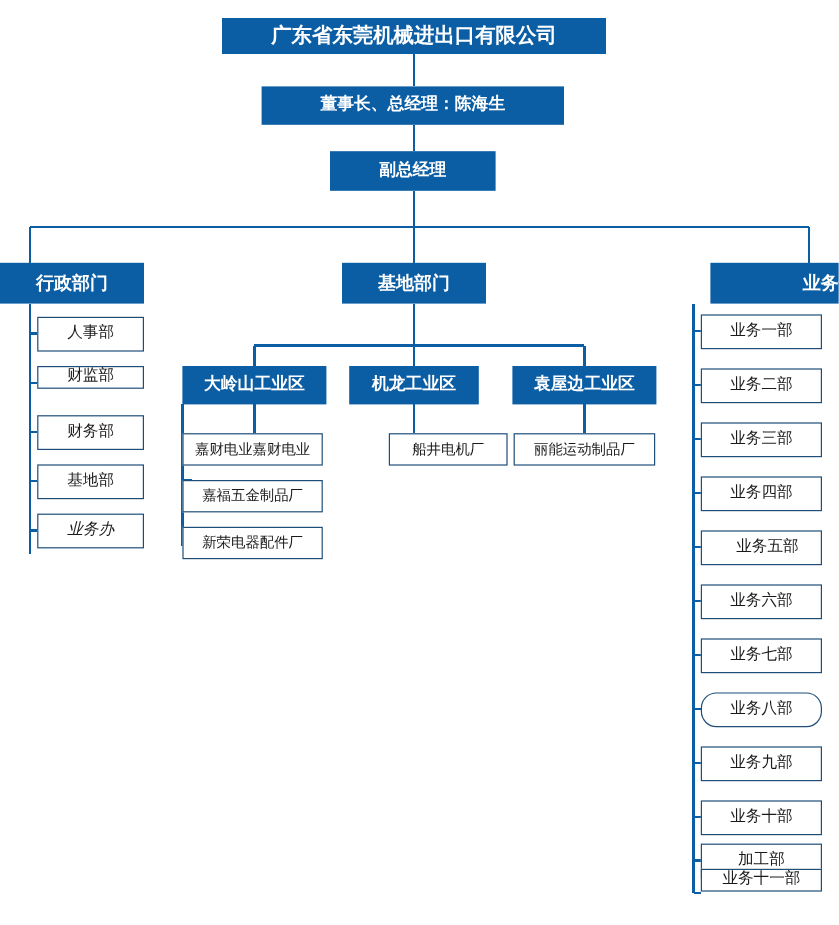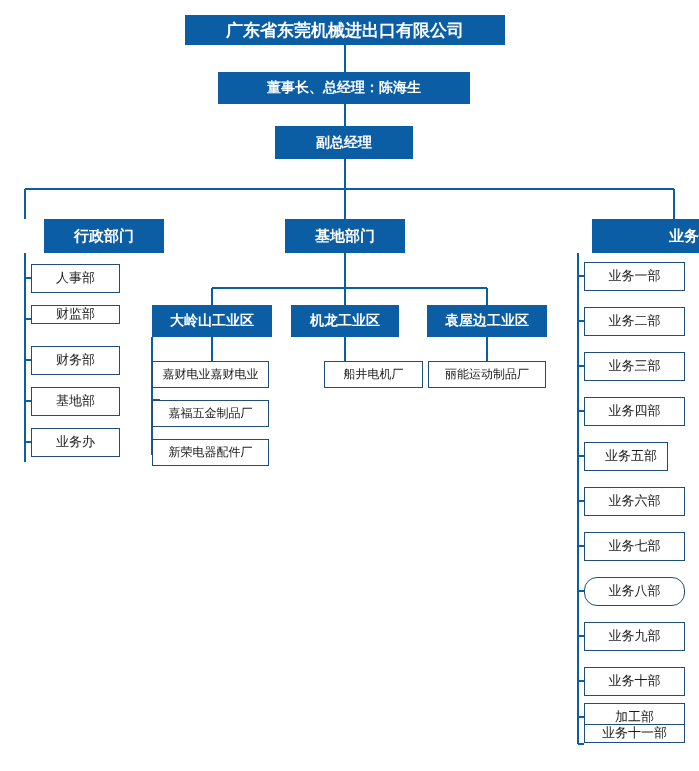--- a/index.html
+++ b/index.html
@@ -117,21 +117,21 @@
   </div>
 
   <div class="node filled t-l2" style="left:218px; top:72px; width:252px; height:32px;">
     <span>董事长、总经理：陈海生</span>
   </div>
 
   <div class="node filled t-l3" style="left:275px; top:126px; width:138px; height:33px;">
     <span>副总经理</span>
   </div>
 
-  <div class="node filled t-dept" style="left:0px; top:219px; width:120px; height:34px;margin-left:44px;">
+  <div class="node filled t-dept" style="left:0px; top:219px; width:120px; height:34px;">
     <span>行政部门</span>
   </div>
   <div class="node filled t-dept" style="left:285px; top:219px; width:120px; height:34px;">
     <span>基地部门</span>
   </div>
   <div class="node filled t-dept" style="left:592px; top:219px; width:137px; height:34px;justify-content:flex-end;">
     <span>业务部门</span>
   </div>
 
   <div class="node outlined t-leaf" style="left:31px; top:264px; width:89px; height:29px;">
@@ -139,21 +139,21 @@
   </div>
   <div class="node outlined t-leaf" style="left:31px; top:305px; width:89px; height:19px;">
     <span>财监部</span>
   </div>
   <div class="node outlined t-leaf" style="left:31px; top:346px; width:89px; height:29px;">
     <span>财务部</span>
   </div>
   <div class="node outlined t-leaf" style="left:31px; top:387px; width:89px; height:29px;">
     <span>基地部</span>
   </div>
-  <div class="node outlined t-leaf" style="left:31px; top:428px; width:89px; height:29px;">
+  <div class="node outlined t-leaf" style="left:31px; top:428px; width:89px; height:29px;font-style:italic;">
     <span>业务办</span>
   </div>
 
   <div class="node filled t-zone" style="left:152px; top:305px; width:120px; height:32px;">
     <span>大岭山工业区</span>
   </div>
   <div class="node filled t-zone" style="left:291px; top:305px; width:108px; height:32px;">
     <span>机龙工业区</span>
   </div>
   <div class="node filled t-zone" style="left:427px; top:305px; width:120px; height:32px;">
@@ -183,21 +183,21 @@
   </div>
   <div class="node outlined t-leaf" style="left:584px; top:307px; width:101px; height:29px;">
     <span>业务二部</span>
   </div>
   <div class="node outlined t-leaf" style="left:584px; top:352px; width:101px; height:29px;">
     <span>业务三部</span>
   </div>
   <div class="node outlined t-leaf" style="left:584px; top:397px; width:101px; height:29px;">
     <span>业务四部</span>
   </div>
-  <div class="node outlined t-leaf" style="left:584px; top:442px; width:84px; height:29px;padding-left:10px;">
+  <div class="node outlined t-leaf" style="left:584px; top:442px; width:101px; height:29px;padding-left:10px;">
     <span>业务五部</span>
   </div>
   <div class="node outlined t-leaf" style="left:584px; top:487px; width:101px; height:29px;">
     <span>业务六部</span>
   </div>
   <div class="node outlined t-leaf" style="left:584px; top:532px; width:101px; height:29px;">
     <span>业务七部</span>
   </div>
   <div class="node outlined t-leaf" style="left:584px; top:577px; width:101px; height:29px;border-radius:13px;">
     <span>业务八部</span>

